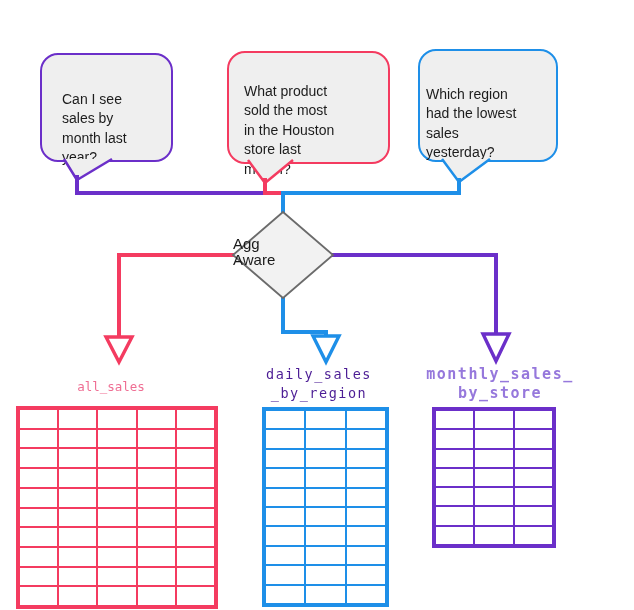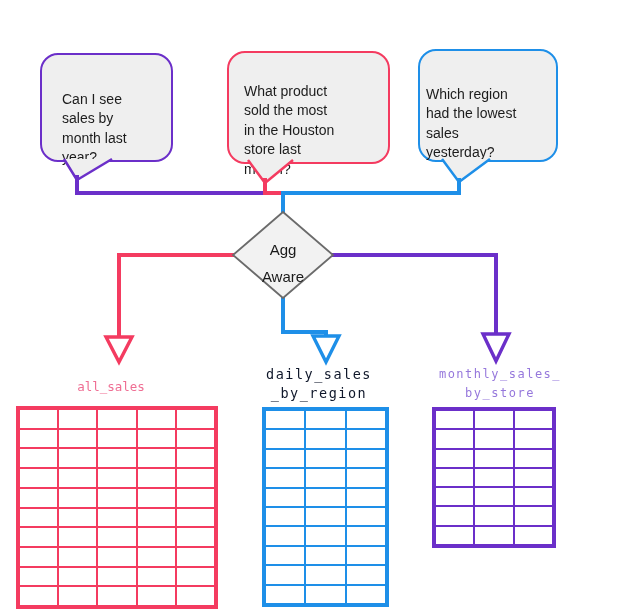--- a/index.html
+++ b/index.html
@@ -37,32 +37,32 @@
   }
   .s-purple{stroke:var(--purple,#6b2fc9);}
   .s-pink{stroke:var(--pink,#f43b60);}
   .s-blue{stroke:var(--blue,#1e8fe8);}
   .conn{fill:none;stroke-width:4;stroke-linejoin:miter;}
   .tail{fill:var(--bubble-fill,#efefef);stroke-width:2.5;stroke-linejoin:round;}
   .head{fill:#ffffff;stroke-width:3.4;stroke-linejoin:miter;}
   .diamond{fill:var(--diamond-fill,#f2f2f2);stroke:var(--diamond-border,#6b6b6b);stroke-width:1.8;}
   .diamond-label{
     position:absolute;left:233px;top:222px;width:100px;
-    text-align:center;font-size:15px;line-height:27px;
+    text-align:left;font-size:15px;line-height:16px;
     color:#1a1a1a;white-space:pre-line;z-index:3;
   }
   
   .tbl-label{
     position:absolute;
     font-family:"DejaVu Sans Mono", monospace;
     text-align:center;white-space:pre-line;z-index:1;
   }
   .label0{left:31px;top:364px;width:160px;font-size:12.5px;line-height:17px;}
   .label1{left:245px;top:351px;width:148px;font-size:13.5px;line-height:18.5px;letter-spacing:1.5px;}
-  .label2{left:425px;top:351px;width:150px;font-size:12px;line-height:18.5px;letter-spacing:1.5px;}
+  .label2{left:425px;top:351px;width:150px;font-size:15px;line-height:18.5px;letter-spacing:1.5px;font-weight:bold;}
   
   .tbl{
     position:absolute;box-sizing:border-box;
     display:grid;background:#ffffff;
     border:3px solid var(--tcolor,#999);
     z-index:1;
   }
   .tbl .cell{border:1.4px solid var(--tcolor,#999);}
   .tbl0{left:16px;top:392px;width:202px;height:203px;}
   .tbl1{left:262px;top:393px;width:127px;height:200px;}
@@ -110,21 +110,21 @@
     <path class="conn s-blue" d="M283,283 L283,318 L326,318 L326,322"></path>
     <path class="head s-blue" d="M313,322 L339,322 L326,348 Z"></path>
 
     <path class="diamond" d="M283,198 L333,241 L283,284 L233,241 Z"></path>
   </svg>
 
   <div class="diamond-label">Agg
 Aware</div>
 
   <div class="tbl-label label0" style="color: rgb(239, 110, 147);">all_sales</div>
-  <div class="tbl-label label1" style="color: #0f172a;">daily_sales
+  <div class="tbl-label label1" style="color: #4c1d95;">daily_sales
 _by_region</div>
   <div class="tbl-label label2" style="color: rgb(150, 120, 220);">monthly_sales_
 by_store</div>
 
   <div class="tbl tbl0" style="--tcolor: #f43b60; grid-template-columns: repeat(5, 1fr); grid-template-rows: repeat(10, 1fr);">
       <div class="cell"></div>
       <div class="cell"></div>
       <div class="cell"></div>
       <div class="cell"></div>
       <div class="cell"></div>

